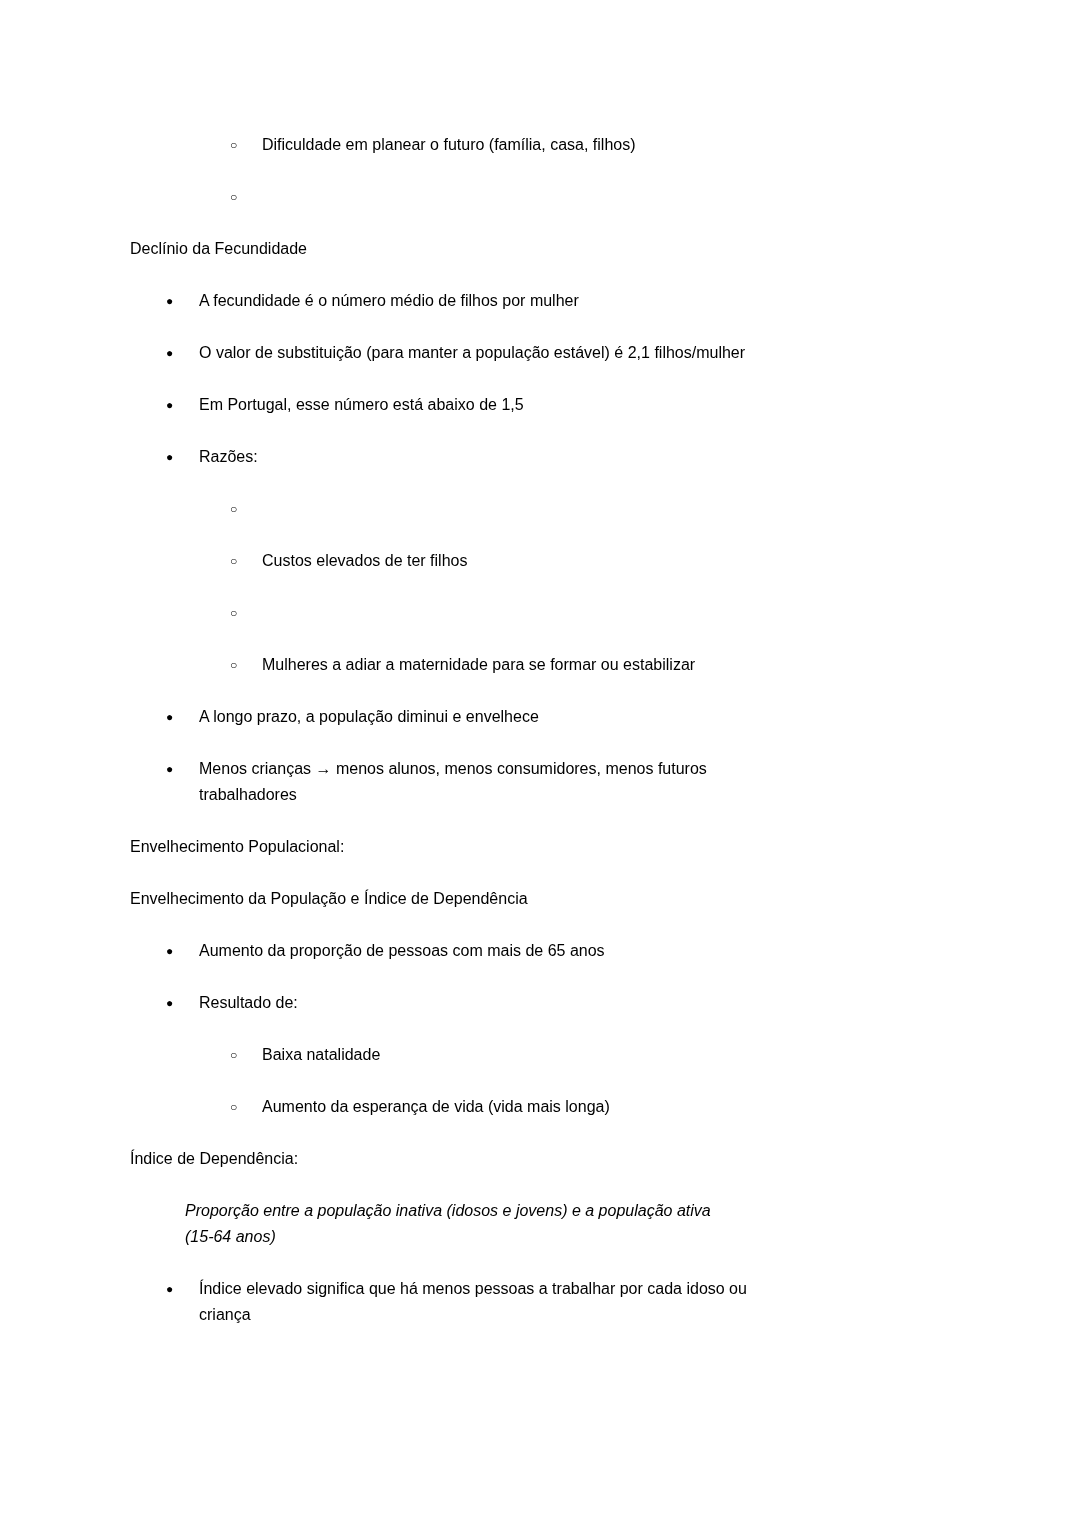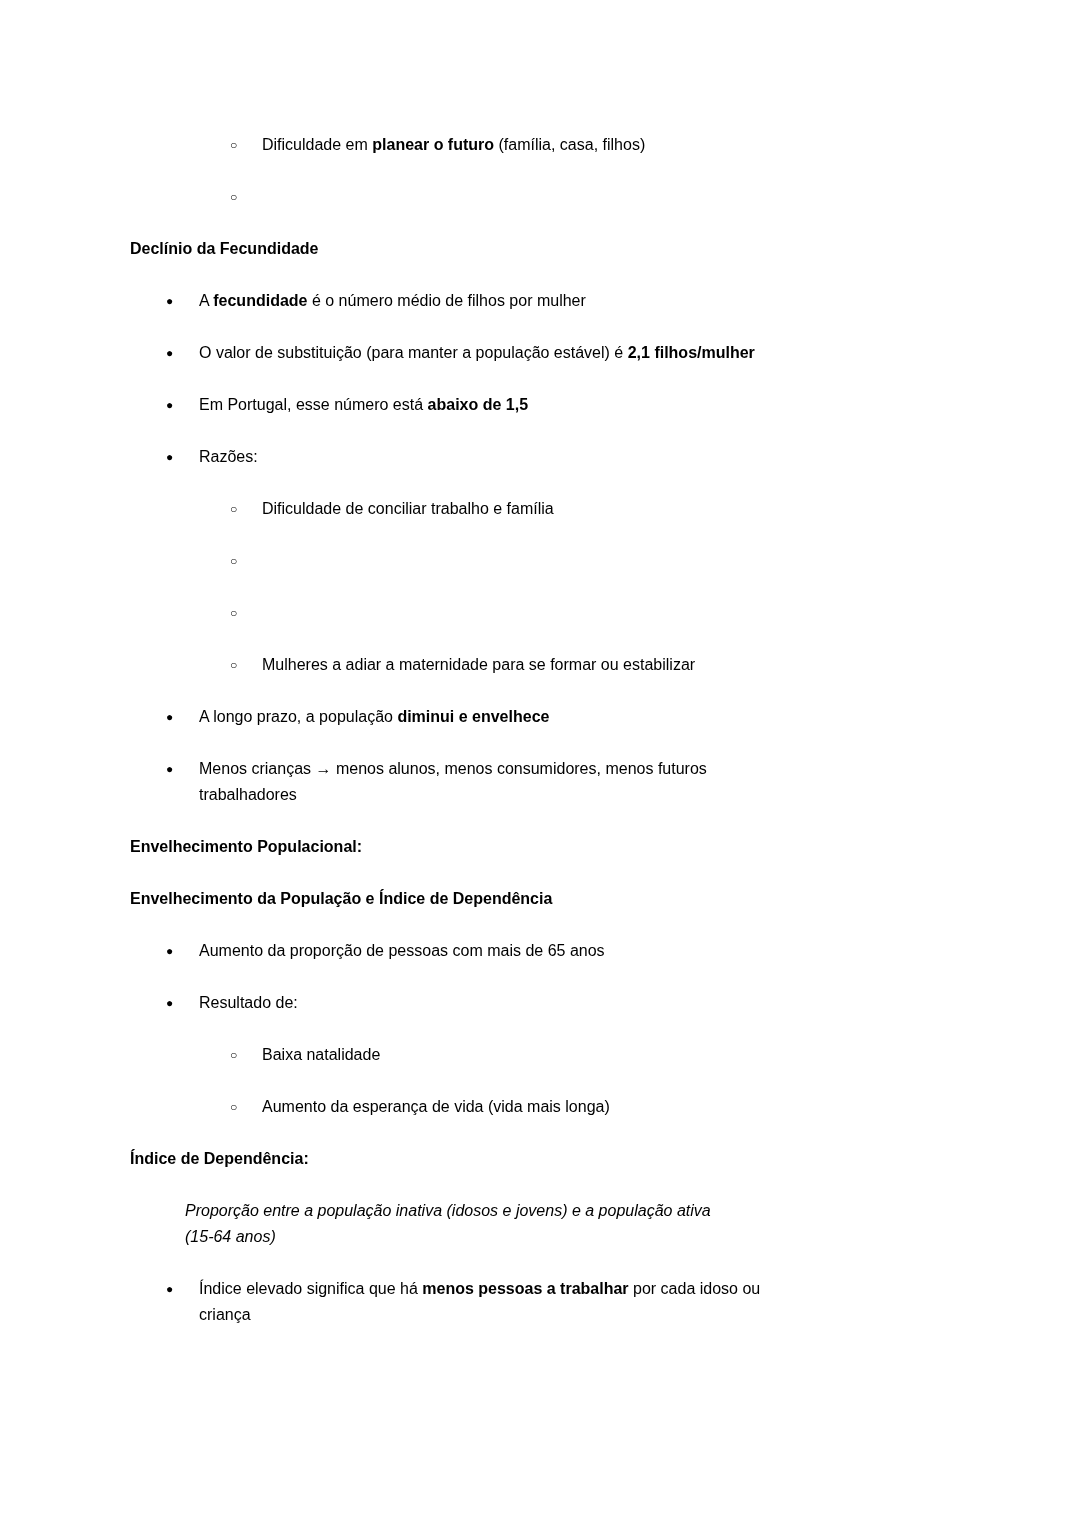--- a/index.html
+++ b/index.html
@@ -15,21 +15,21 @@
     overflow: hidden;
   }
   .doc-content {
     padding: 132px 130px 0 130px;
   }
   .block {
     line-height: 26px;
     margin-bottom: 26px;
   }
   .heading { font-weight: bold; }
-  .bold { font-weight: bold; }
+  .bold { font-weight: normal; }
   .bullet1 { display: flex; padding-left: 36px; }
   .bullet1 > .marker {
     flex: 0 0 33px;
     width: 33px;
     font-size: 12px;
     line-height: 26px;
   }
   .bullet2 { display: flex; padding-left: 100px; }
   .bullet2 > .marker {
     flex: 0 0 32px;
@@ -64,24 +64,24 @@
       <div class="block bullet1">
         <span class="marker">●</span>
         <span class="text"><span class="seg">Em Portugal, esse número está </span><span class="seg bold">abaixo de 1,5</span></span>
       </div>
       <div class="block bullet1">
         <span class="marker">●</span>
         <span class="text"><span class="seg">Razões:</span></span>
       </div>
       <div class="block bullet2">
         <span class="marker">○</span>
-        <span class="text"><span class="seg">Dificuldade de conciliar trabalho e família</span></span>
       </div>
       <div class="block bullet2">
         <span class="marker">○</span>
+        <span class="text"><span class="seg">Custos elevados de ter filhos</span></span>
       </div>
       <div class="block bullet2">
         <span class="marker">○</span>
       </div>
       <div class="block bullet2">
         <span class="marker">○</span>
         <span class="text"><span class="seg">Mulheres a adiar a maternidade para se formar ou estabilizar</span></span>
       </div>
       <div class="block bullet1">
         <span class="marker">●</span>

